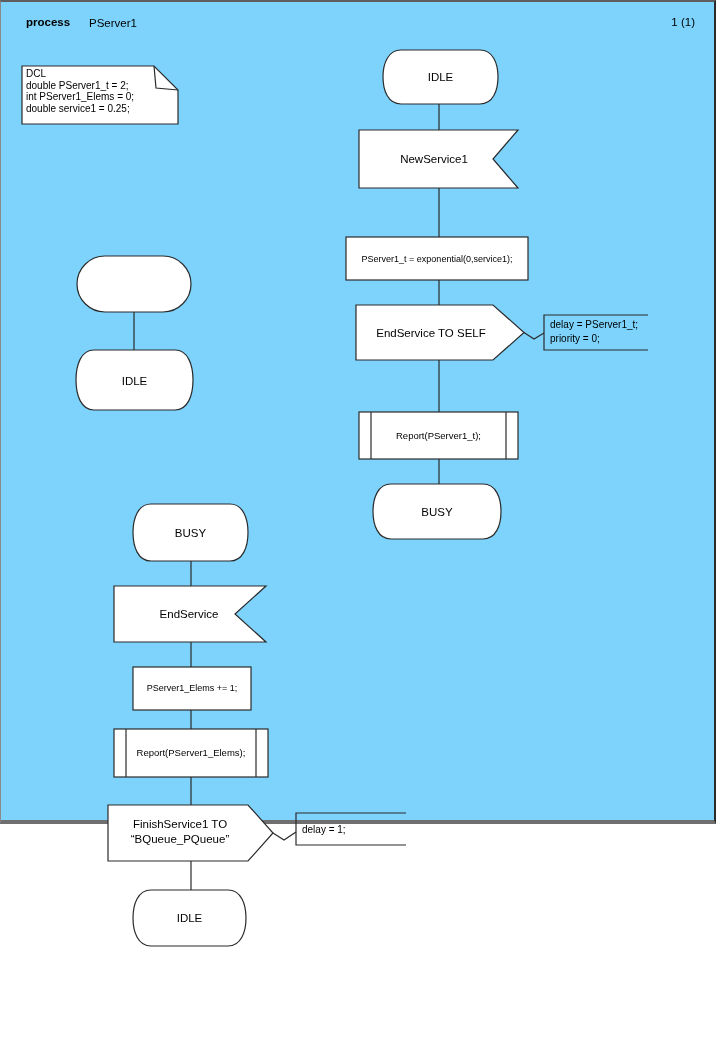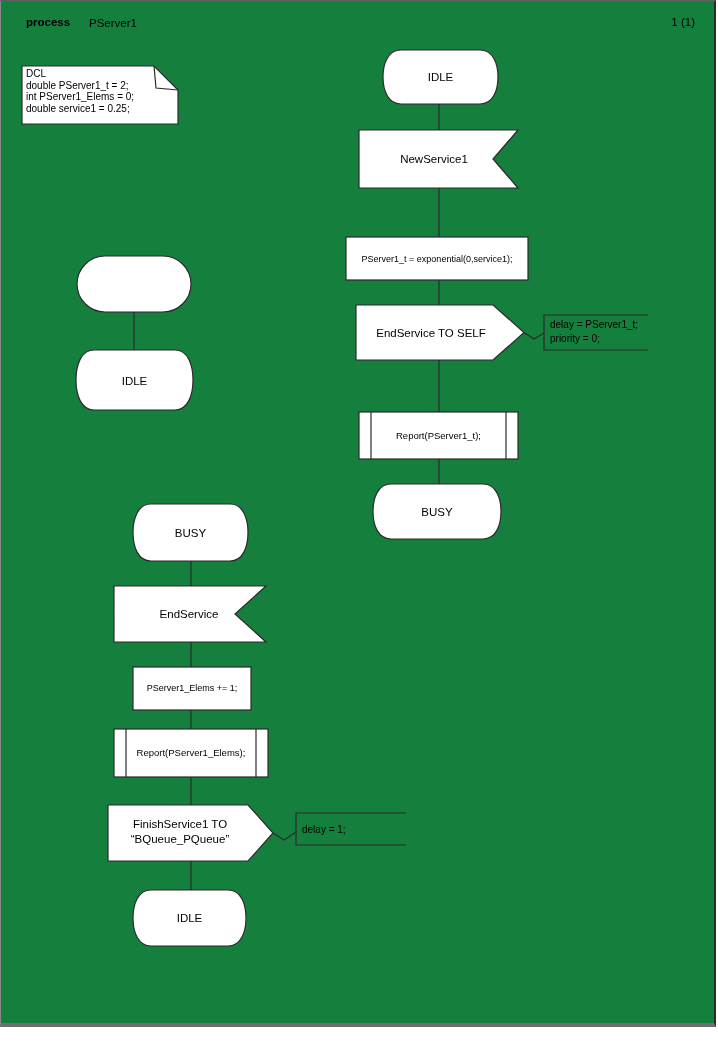--- a/index.html
+++ b/index.html
@@ -1,22 +1,22 @@
 <!DOCTYPE html>
 <html><head>
 <meta charset="utf-8">
 <style>
   html, body { margin: 0; padding: 0; background: #ffffff; }
   body { width: 718px; height: 1047px; position: relative; overflow: hidden;
          font-family: "Liberation Sans", sans-serif; }
   .sheet {
     position: absolute; left: 0; top: 0;
-    width: 716px; height: 1027px;
+    width: 716px; height: 824px;
     box-sizing: border-box;
-    background: #15803d;
+    background: #7dd3fc;
     border-top: 2px solid #5e5e5e;
     border-left: 1px solid #8a8a8a;
     border-right: 2px solid #2b2b2b;
     border-bottom: 4px solid #6f6f6f;
   }
   svg { position: absolute; left: 0; top: 0; }
   .sym  { fill: #ffffff; stroke: #2a2a2a; stroke-width: 1.2; }
   .ln   { fill: none;   stroke: #2a2a2a; stroke-width: 1.2; }
   .open { fill: none;   stroke: #2a2a2a; stroke-width: 1.2; }
   text  { fill: #000000; font-family: "Liberation Sans", sans-serif; }

